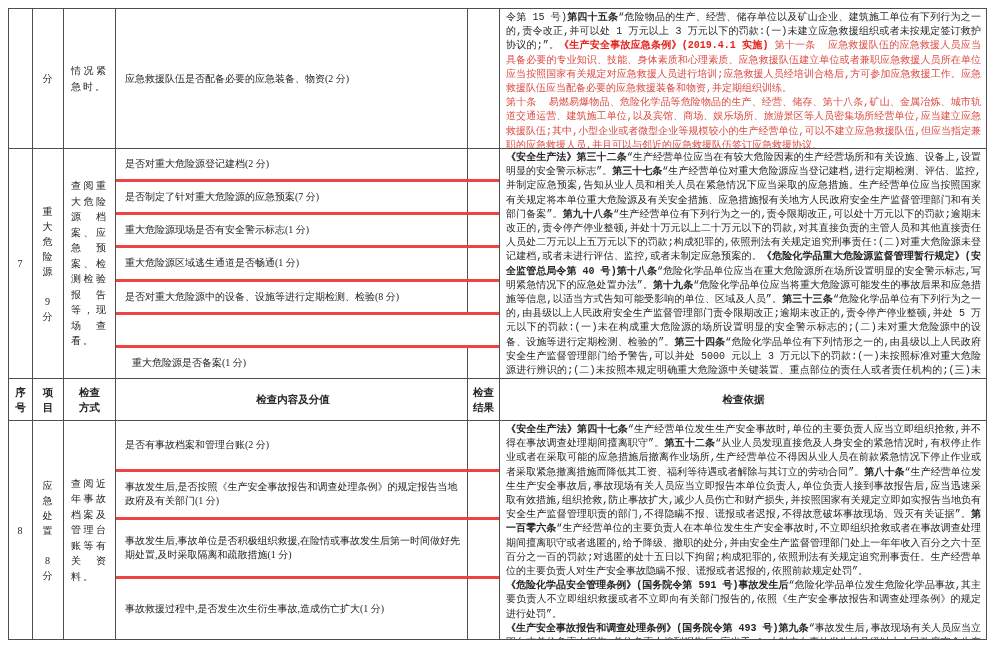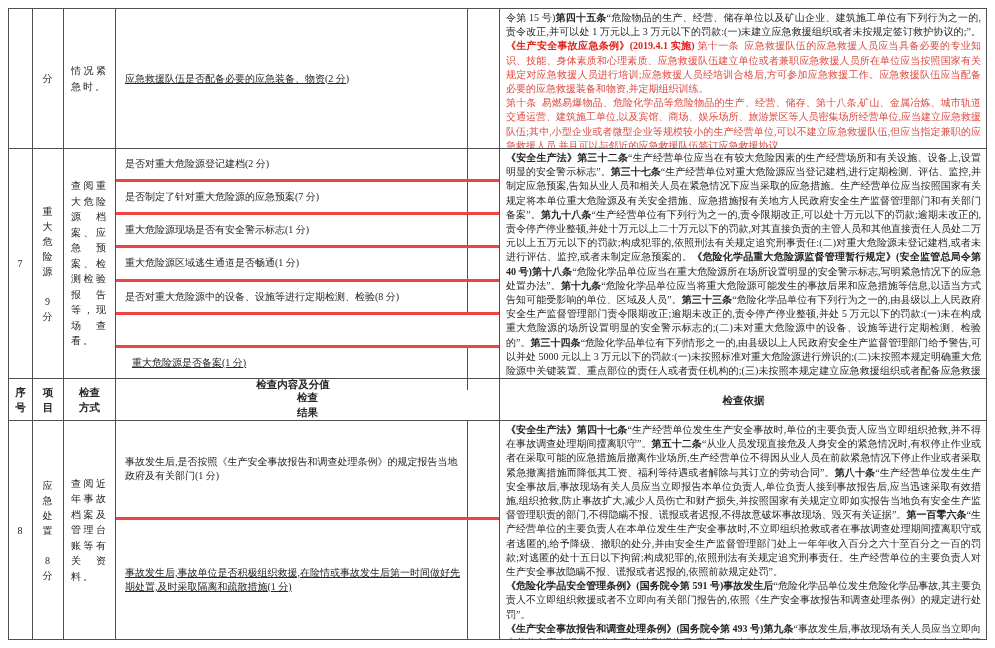--- a/index.html
+++ b/index.html
@@ -14,34 +14,34 @@
     border:1px solid #4f4f4f; display:flex; flex-direction:column; overflow:hidden;
     background:#ffffff;
   }
   .trow { display:flex; border-bottom:1px solid #4f4f4f; min-height:0; overflow:hidden; }
   .trow:last-child { border-bottom:none; }
   .row6 { height:140px; }
   .row7 { height:230px; }
   .rowhead { height:42px; }
   .row8 { flex:1; }
   .c { border-right:1px solid #4f4f4f; overflow:hidden; }
-  .c:last-child { border-right:none; }
+  .c:last-child { border-right:none;font-family:Liberation Mono, monospace; }
   .c-no   { width:24px; }
   .c-proj { width:31px; }
   .c-meth { width:52px; }
   .c-sub  { width:384px; display:flex; flex-direction:column; }
   .c-basis{ flex:1; }
   .vcell {
     display:flex; align-items:center; justify-content:center; text-align:center;
     white-space:pre-line; font-size:10px; line-height:15px; letter-spacing:1px;
     padding:2px 4px;
   }
   .c-meth.vcell { letter-spacing:2px; line-height:15.5px; padding:2px 7px; text-align:justify; }
   .subrow { display:flex; flex:1; border-bottom:3px solid #ef4444; min-height:0; overflow:hidden; }
-  .subrow:last-child { border-bottom:none;text-decoration:underline; }
+  .subrow:last-child { border-bottom:none; }
   .sc-cont {
     width:352px; border-right:1px solid #4f4f4f;
     display:flex; align-items:center; font-size:10px; line-height:14px;
     padding:2px 6px 2px 9px; overflow:hidden;
   }
   .sc-res { flex:1; }
   .c-basis {
     font-size:10px; line-height:14.2px; padding:2px 5px 0 6px;
     white-space:pre-wrap; text-align:justify; overflow:hidden;
   }
@@ -115,45 +115,53 @@
       <div class="c c-basis"><span class="b">《安全生产法》</span><span class="b">第三十二条</span><span>“生产经营单位应当在有较大危险因素的生产经营场所和有关设施、设备上,设置明显的安全警示标志”。</span><span class="b">第三十七条</span><span>“生产经营单位对重大危险源应当登记建档,进行定期检测、评估、监控,并制定应急预案,告知从业人员和相关人员在紧急情况下应当采取的应急措施。生产经营单位应当按照国家有关规定将本单位重大危险源及有关安全措施、应急措施报有关地方人民政府安全生产监督管理部门和有关部门备案”。</span><span class="b">第九十八条</span><span>“生产经营单位有下列行为之一的,责令限期改正,可以处十万元以下的罚款;逾期未改正的,责令停产停业整顿,并处十万元以上二十万元以下的罚款,对其直接负责的主管人员和其他直接责任人员处二万元以上五万元以下的罚款;构成犯罪的,依照刑法有关规定追究刑事责任:(二)对重大危险源未登记建档,或者未进行评估、监控,或者未制定应急预案的。</span><span class="b">《危险化学品重大危险源监督管理暂行规定》(安全监管总局令第 40 号)</span><span class="b">第十八条</span><span>“危险化学品单位应当在重大危险源所在场所设置明显的安全警示标志,写明紧急情况下的应急处置办法”。</span><span class="b">第十九条</span><span>“危险化学品单位应当将重大危险源可能发生的事故后果和应急措施等信息,以适当方式告知可能受影响的单位、区域及人员”。</span><span class="b">第三十三条</span><span>“危险化学品单位有下列行为之一的,由县级以上人民政府安全生产监督管理部门责令限期改正;逾期未改正的,责令停产停业整顿,并处 5 万元以下的罚款:(一)未在构成重大危险源的场所设置明显的安全警示标志的;(二)未对重大危险源中的设备、设施等进行定期检测、检验的”。</span><span class="b">第三十四条</span><span>“危险化学品单位有下列情形之一的,由县级以上人民政府安全生产监督管理部门给予警告,可以并处 5000 元以上 3 万元以下的罚款:(一)未按照标准对重大危险源进行辨识的;(二)未按照本规定明确重大危险源中关键装置、重点部位的责任人或者责任机构的;(三)未按照本规定建立应急救援组织或者配备应急救援人员,以及配备必要的防护装备及器材、设备、物资,并保障其完好的;(四)未按照本规定进行重大危险源备案或者核销的;(五)未将重大危险源可能引发的事故后果、应急措施等信息告知可能受影响的单位、区域及人员的;(六)未按照本规定要求开展重大危险源事故应急预案演练的;(七)未按照本规定对重大危险源的安全生产状况进行定期检查,采取措施消除事故隐患的”。</span></div>
     </div>
 
     <div class="trow rowhead">
       <div class="c c-no hc">序
 号</div>
       <div class="c c-proj hc">项
 目</div>
       <div class="c c-meth hc">检查
 方式</div>
-      <div class="c c-sub" style="flex-direction:column">
+      <div class="c c-sub" style="flex-direction:row">
         <div class="sc-cont hc" style="justify-content:center">检查内容及分值</div>
         <div class="sc-res hc">检查
 结果</div>
       </div>
       <div class="c c-basis hc" style="white-space:normal">检查依据</div>
     </div>
 
     <div class="trow row8">
       <div class="c c-no vcell">8</div>
       <div class="c c-proj vcell">应
 急
 处
 置
 
 8
 分</div>
       <div class="c c-meth vcell">查阅近年事故档案及管理台账等有关资料。</div>
       <div class="c c-sub">
+        <div class="subrow" style="flex-grow:50">
+          <div class="sc-cont">是否有事故档案和管理台账(2 分)</div>
+          <div class="sc-res"></div>
+        </div>
         <div class="subrow" style="flex-grow:48">
           <div class="sc-cont">事故发生后,是否按照《生产安全事故报告和调查处理条例》的规定报告当地政府及有关部门(1 分)</div>
           <div class="sc-res"></div>
         </div>
         <div class="subrow" style="flex-grow:59">
           <div class="sc-cont">事故发生后,事故单位是否积极组织救援,在险情或事故发生后第一时间做好先期处置,及时采取隔离和疏散措施(1 分)</div>
+          <div class="sc-res"></div>
+        </div>
+        <div class="subrow" style="flex-grow:63">
+          <div class="sc-cont">事故救援过程中,是否发生次生衍生事故,造成伤亡扩大(1 分)</div>
           <div class="sc-res"></div>
         </div>
       </div>
       <div class="c c-basis"><span class="b">《安全生产法》</span><span class="b">第四十七条</span><span>“生产经营单位发生生产安全事故时,单位的主要负责人应当立即组织抢救,并不得在事故调查处理期间擅离职守”。</span><span class="b">第五十二条</span><span>“从业人员发现直接危及人身安全的紧急情况时,有权停止作业或者在采取可能的应急措施后撤离作业场所,生产经营单位不得因从业人员在前款紧急情况下停止作业或者采取紧急撤离措施而降低其工资、福利等待遇或者解除与其订立的劳动合同”。</span><span class="b">第八十条</span><span>“生产经营单位发生生产安全事故后,事故现场有关人员应当立即报告本单位负责人,单位负责人接到事故报告后,应当迅速采取有效措施,组织抢救,防止事故扩大,减少人员伤亡和财产损失,并按照国家有关规定立即如实报告当地负有安全生产监督管理职责的部门,不得隐瞒不报、谎报或者迟报,不得故意破坏事故现场、毁灭有关证据”。</span><span class="b">第一百零六条</span><span>“生产经营单位的主要负责人在本单位发生生产安全事故时,不立即组织抢救或者在事故调查处理期间擅离职守或者逃匿的,给予降级、撤职的处分,并由安全生产监督管理部门处上一年年收入百分之六十至百分之一百的罚款;对逃匿的处十五日以下拘留;构成犯罪的,依照刑法有关规定追究刑事责任。生产经营单位的主要负责人对生产安全事故隐瞒不报、谎报或者迟报的,依照前款规定处罚”。
 </span><span class="b">《危险化学品安全管理条例》(国务院令第 591 号)</span><span class="b">事故发生后</span><span>“危险化学品单位发生危险化学品事故,其主要负责人不立即组织救援或者不立即向有关部门报告的,依照《生产安全事故报告和调查处理条例》的规定进行处罚”。
 </span><span class="b">《生产安全事故报告和调查处理条例》(国务院令第 493 号)</span><span class="b">第九条</span><span>“事故发生后,事故现场有关人员应当立即向本单位负责人报告;单位负责人接到报告后,应当于 1 小时内向事故发生地县级以上人民政府安全生产监督管理部门和负有安全生产监督管理职责的有关部门报告。情况紧急时,事故现场有关人员可以直接向事故发生地县级以上人</span></div>
     </div>
 
   </div>
 </div>

